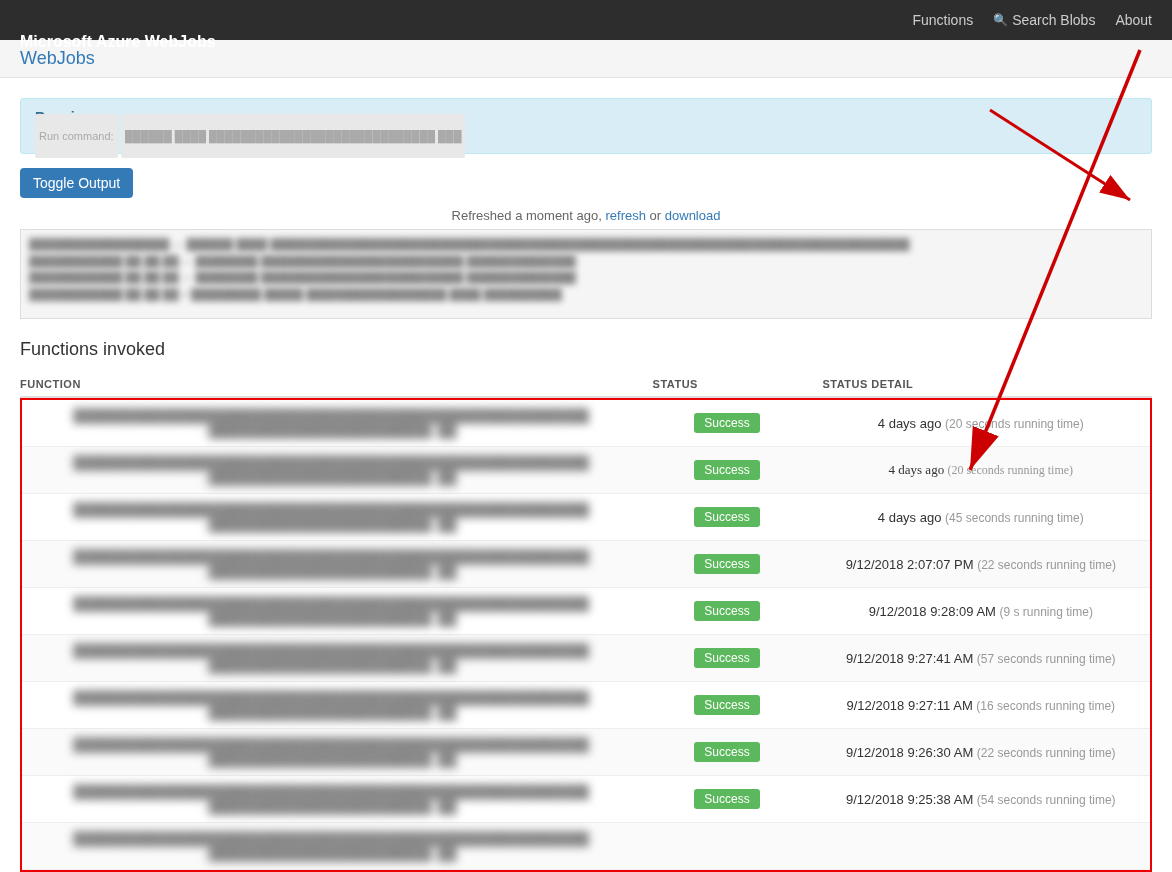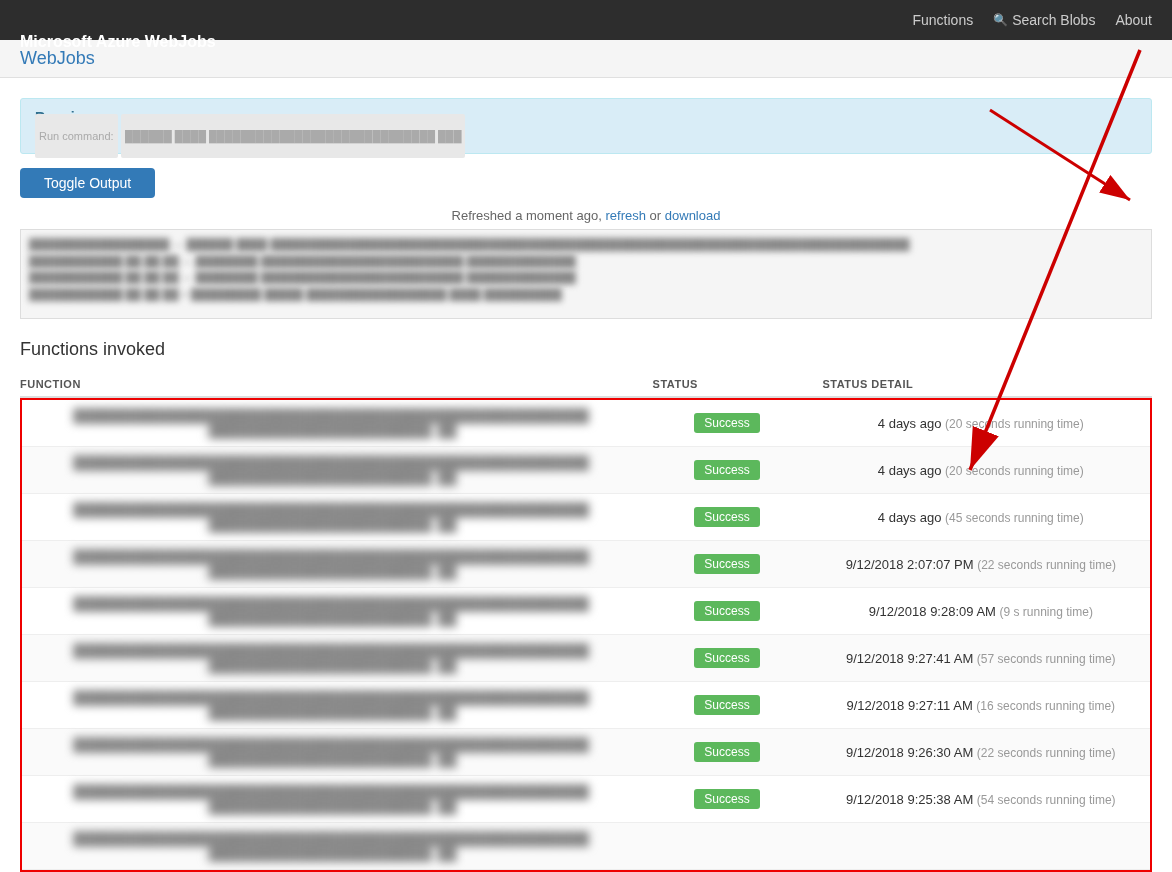--- a/index.html
+++ b/index.html
@@ -98,21 +98,21 @@
       padding: 16px 4px;
       font-size: 11px;
     }
 
     
     .btn-toggle {
       background: #337ab7;
       color: #fff;
       border: none;
       border-radius: 4px;
-      padding: 7px 24px;
+      padding: 7px 13px;
       font-size: 14px;
       cursor: pointer;
       margin-bottom: 10px;
     }
 
     
     .refresh-line {
       font-size: 13px;
       color: #666;
       margin-bottom: 6px;
@@ -309,21 +309,21 @@
       <table class="functions-table" id="rows-table">
         <tbody id="table-body">
         <tr style="border-bottom: 1px solid rgb(238, 238, 238);">
               <td style="padding: 8px 10px 8px 8px; width: 55%;"><span class="fn-name">████████████████████████████████████████████████████████ [████████████████████████] ██</span></td>
               <td style="padding: 8px 10px; width: 15%;"><span class="badge-success">Success</span></td>
               <td style="padding: 8px 10px; width: 30%;"><span class="status-detail">4 days ago <span class="running-time">(20 seconds running time)</span></span></td>
             </tr>
             <tr style="border-bottom: 1px solid rgb(238, 238, 238); background: rgb(250, 250, 250);">
               <td style="padding: 8px 10px 8px 8px; width: 55%;"><span class="fn-name">████████████████████████████████████████████████████████ [████████████████████████] ██</span></td>
               <td style="padding: 8px 10px; width: 15%;"><span class="badge-success">Success</span></td>
-              <td style="padding: 8px 10px; width: 30%;"><span class="status-detail">4 days ago <span class="running-time">(20 seconds running time)</span></span></td>
+              <td style="padding: 8px 10px; width: 30%; font-family: Liberation Serif, serif;"><span class="status-detail">4 days ago <span class="running-time">(20 seconds running time)</span></span></td>
             </tr>
             <tr style="border-bottom: 1px solid rgb(238, 238, 238);">
               <td style="padding: 8px 10px 8px 8px; width: 55%;"><span class="fn-name">████████████████████████████████████████████████████████ [████████████████████████] ██</span></td>
               <td style="padding: 8px 10px; width: 15%;"><span class="badge-success">Success</span></td>
               <td style="padding: 8px 10px; width: 30%;"><span class="status-detail">4 days ago <span class="running-time">(45 seconds running time)</span></span></td>
             </tr>
             <tr style="border-bottom: 1px solid rgb(238, 238, 238); background: rgb(250, 250, 250);">
               <td style="padding: 8px 10px 8px 8px; width: 55%;"><span class="fn-name">████████████████████████████████████████████████████████ [████████████████████████] ██</span></td>
               <td style="padding: 8px 10px; width: 15%;"><span class="badge-success">Success</span></td>
               <td style="padding: 8px 10px; width: 30%;"><span class="status-detail">9/12/2018 2:07:07 PM <span class="running-time">(22 seconds running time)</span></span></td>

